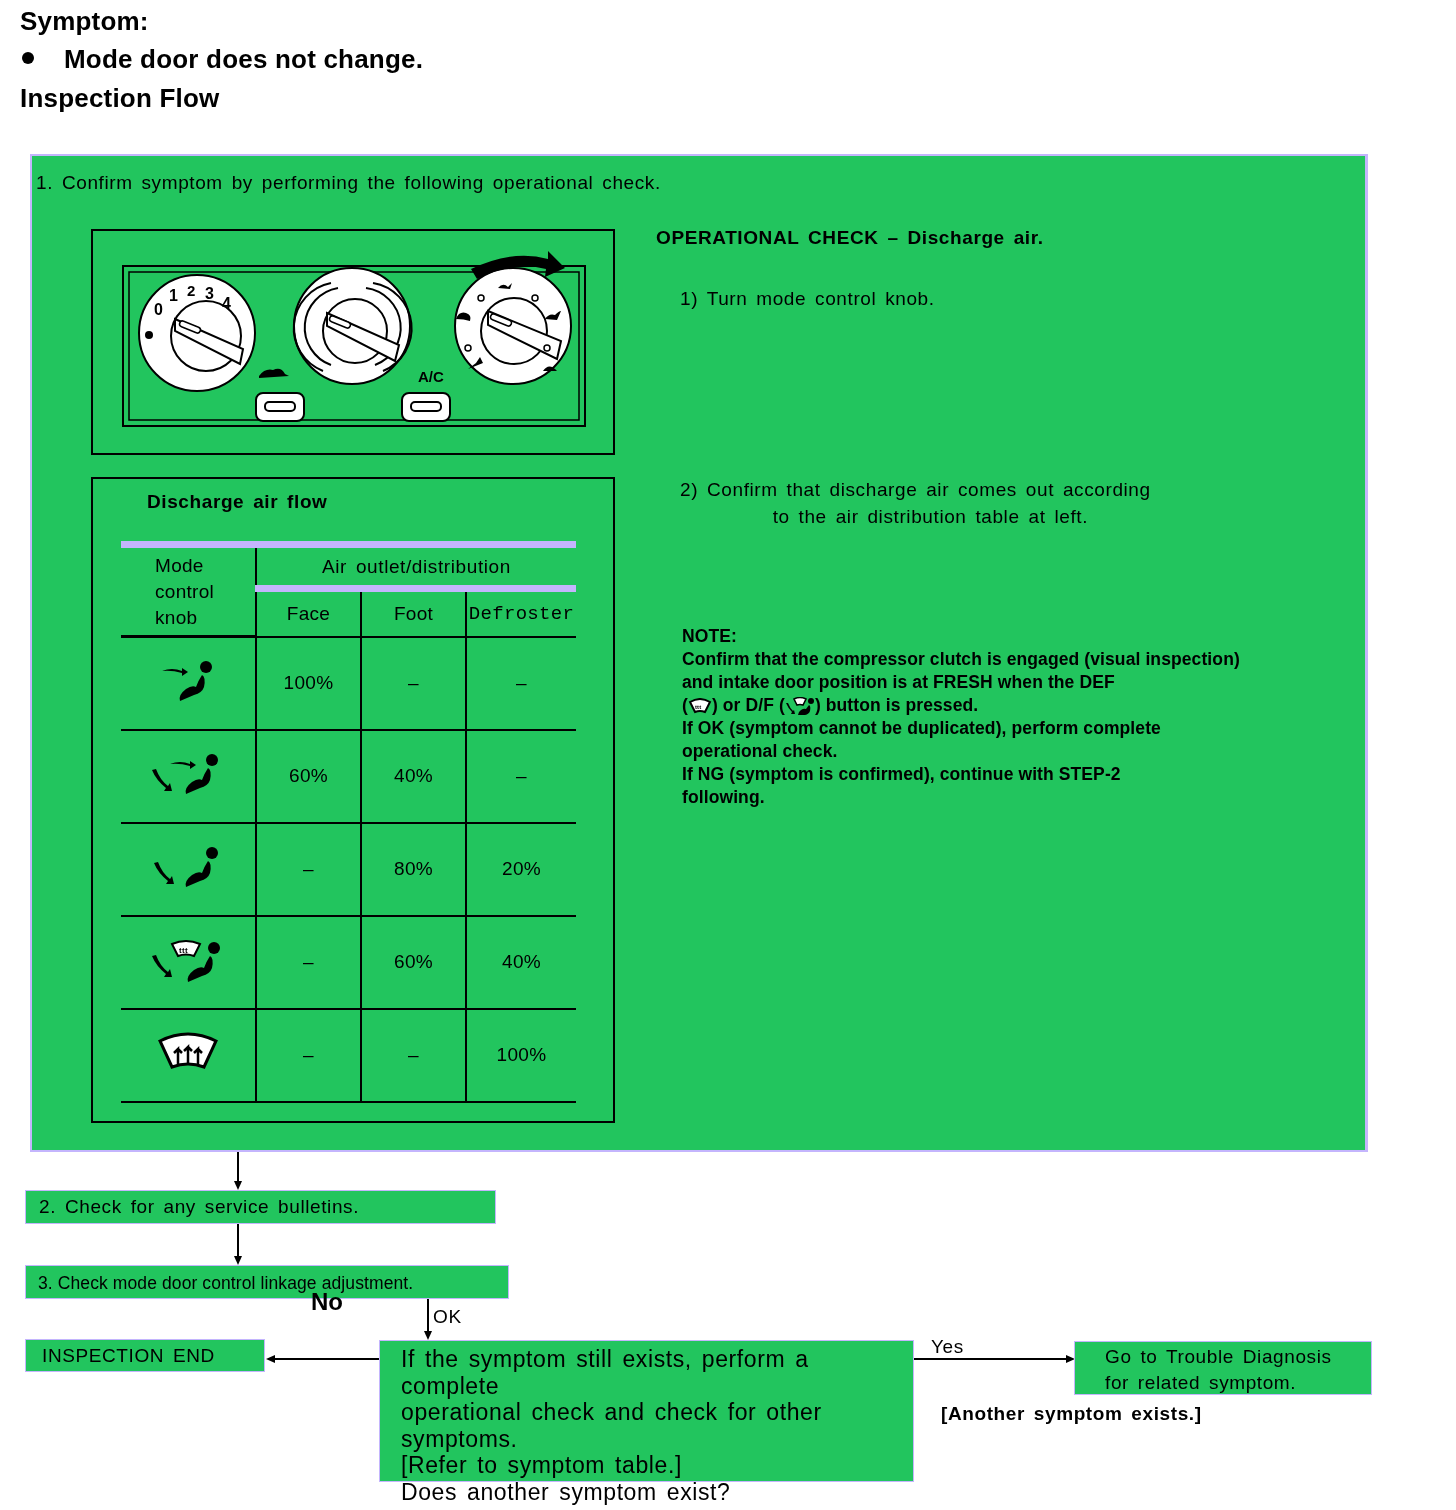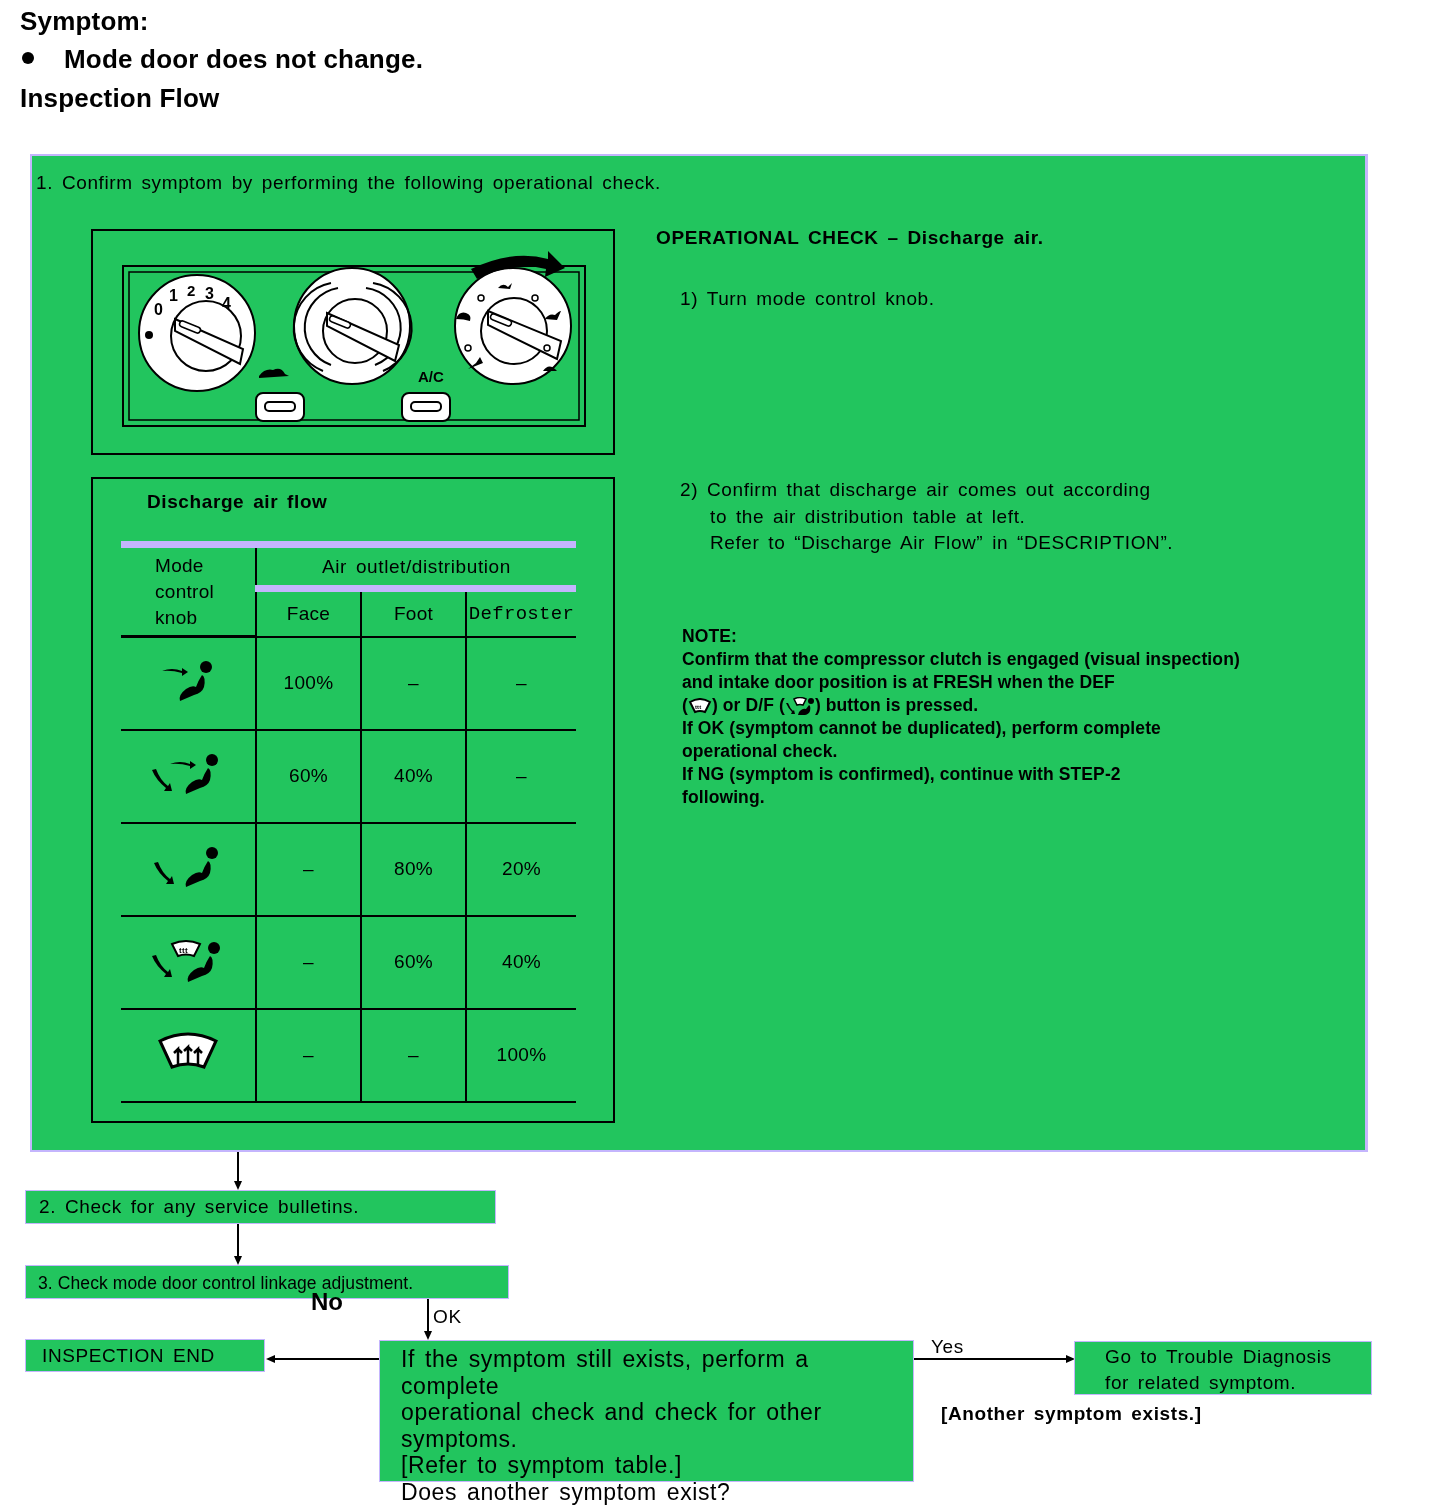--- a/index.html
+++ b/index.html
@@ -183,24 +183,23 @@
     </td>
     <td class="vline">–</td>
     <td class="vline">–</td>
     <td class="vline">100%</td>
   </tr>
 </tbody>
   </table>
 
 <div class="abs bold" style="left:656px; top:227px; font-size:19px; letter-spacing:0.6px; word-spacing:3px;">OPERATIONAL CHECK – Discharge air.</div>
 <div class="abs txt" style="left:680px; top:288px;">1) Turn mode control knob.</div>
-<div class="abs txt" style="left:680px; top:477px; line-height:26.5px;">
+<div class="abs txt" style="left:680px; top:477px; line-height:26.5px;text-align:center;">
   <div>2) Confirm that discharge air comes out according</div>
   <div style="padding-left:30px;">to the air distribution table at left.</div>
-  <div style="padding-left:30px;">Refer to “Discharge Air Flow” in “DESCRIPTION”.</div>
 </div>
 
 <div class="abs note" style="left:682px; top:625px;">
   <div>NOTE:</div>
   <div>Confirm that the compressor clutch is engaged (visual inspection)</div>
   <div>and intake door position is at FRESH when the DEF</div>
   <div>
     <span>(</span><svg class="icon-inline" width="24" height="16" viewBox="0 0 24 16">
         <path d="M2 4 q10 -6 20 0 l-5 10 q-5 -2 -10 0 z" fill="#fff" stroke="#000" stroke-width="2"></path>
         <text x="7" y="11" font-size="6" font-weight="bold" font-family="Liberation Sans, sans-serif">ttt</text>

